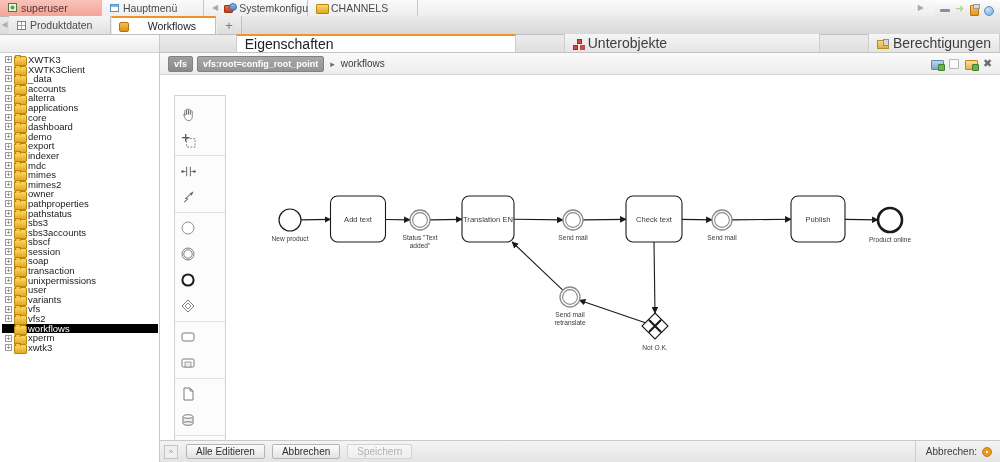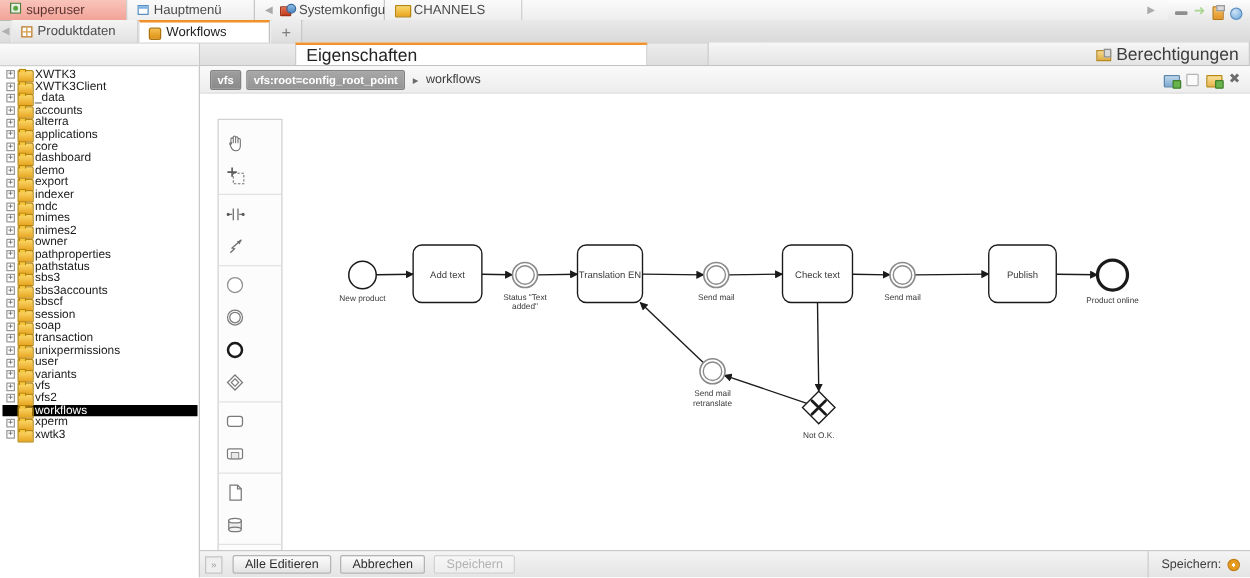--- a/index.html
+++ b/index.html
@@ -48,26 +48,27 @@
   
   .wstabbar {
     position: absolute; left: 0; top: 17px; width: 1000px; height: 18px;
     background: linear-gradient(#e9e9e9, #dcdcdc);
     border-bottom: 1px solid #bfbfbf;
     display: flex; align-items: flex-end;
   }
   .ws-scroll { width: 9px; text-align: center; color: #b0b0b0; font-size: 8px; line-height: 18px; }
   .wstab {
     display: flex; align-items: center; gap: 4px;
-    height: 18px; padding: 0 9px 0 7px;
+    height: 18px; padding: 0 19px 0 7px;
     font-size: 10.5px; color: #4b4b4b;
     background: linear-gradient(#f4f4f4, #e2e2e2);
     border-right: 1px solid #c0c0c0;
     border-left: 1px solid #ededed;
     white-space: nowrap;
+    justify-content: space-between;
   }
   .wstab.active {
     background: #ffffff;
     border-top: 2px solid #f0922b;
     color: #222;
     height: 18px;
   }
   .wstab.addtab {
     width: 26px; justify-content: center; color: #7d7d7d;
     font-size: 13px; padding: 0;
@@ -616,20 +617,24 @@
           <span class="lbl">xwtk3</span>
         </div>
       </div>
   </div>
 
   <div class="main">
     <div class="main-tabrow">
       <div class="mt-lead"></div>
       <div class="mtab active w1">
         <span>Eigenschaften</span>
+      </div>
+      <div class="mtab w2">
+        <span class="ic unterobj"></span>
+        <span>Unterobjekte</span>
       </div>
       <div class="mtab w3">
         <span class="ic berech"></span>
         <span>Berechtigungen</span>
       </div>
     </div>
 
     <div class="crumbrow">
       <span class="crumb">vfs</span>
       <span class="crumb wide">vfs:root=config_root_point</span>
@@ -824,18 +829,18 @@
       </svg>
     </div>
   </div>
 
   <div class="bottombar">
     <div class="bb-collapse">»</div>
     <div class="btn">Alle Editieren</div>
     <div class="btn">Abbrechen</div>
     <div class="btn disabled">Speichern</div>
     <div class="bb-right">
-      <span>Speichern:</span>
+      <span>Abbrechen:</span>
       <span class="ic gear"></span>
     </div>
   </div>
 
 </div>
 
 </body></html>

